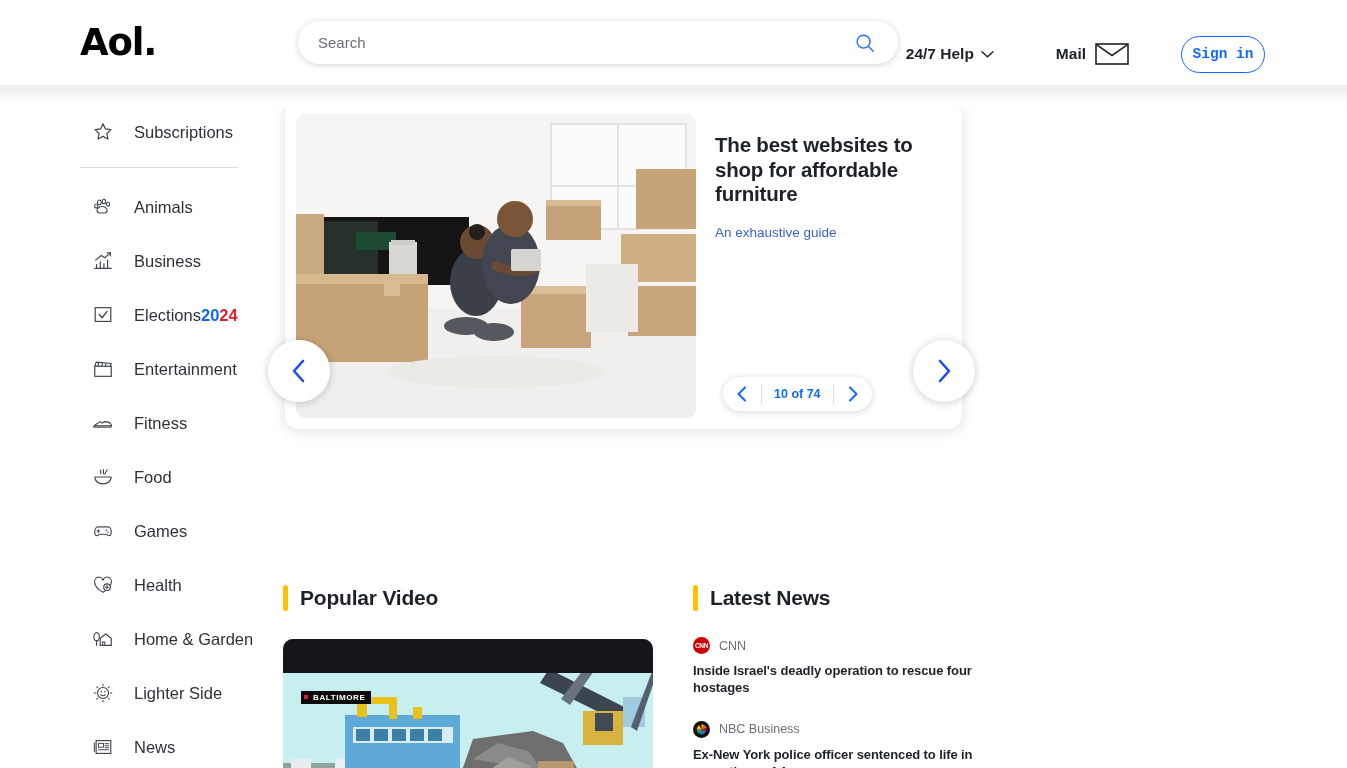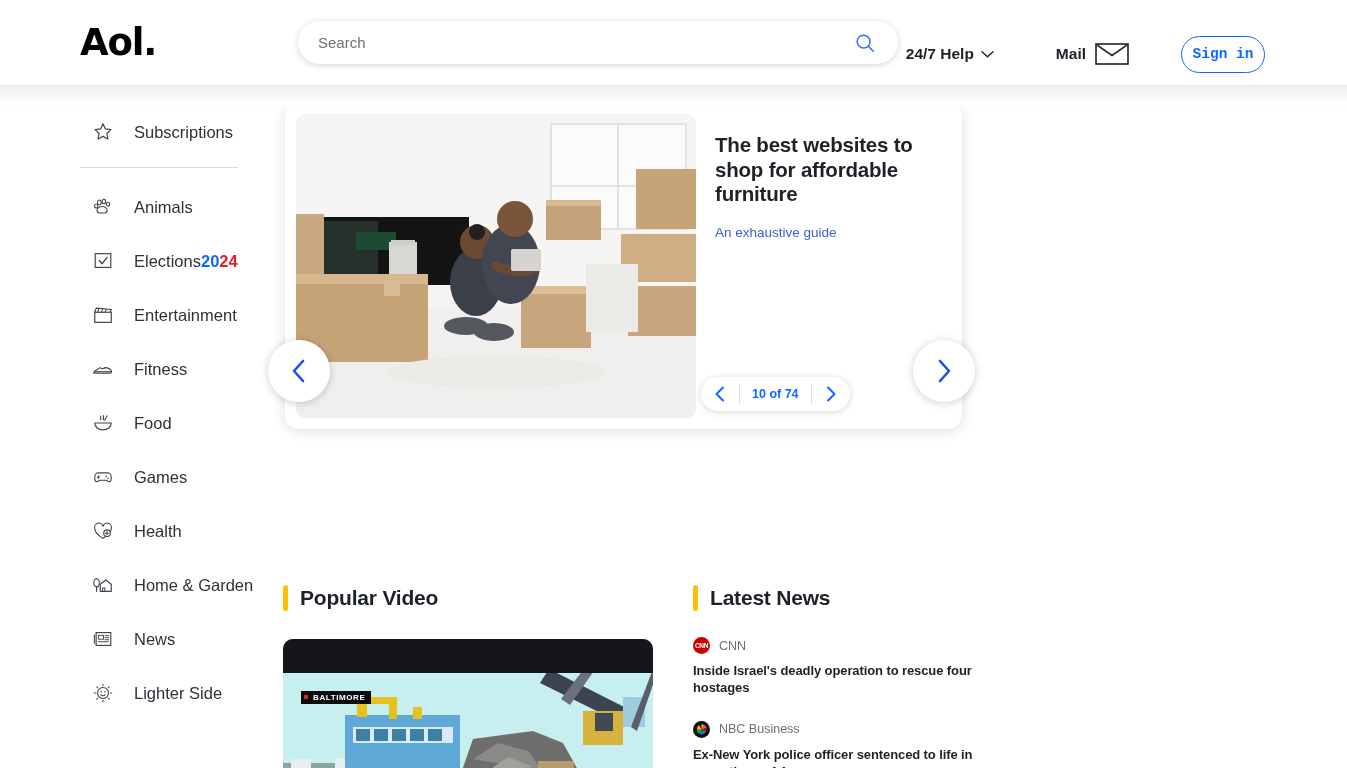--- a/index.html
+++ b/index.html
@@ -165,21 +165,21 @@
     letter-spacing: -0.2px;
   }
   .hero-sub {
     margin-top: 18px;
     font-size: 13.5px;
     color: #3a5fcd;
     cursor: pointer;
   }
   .pager {
     position: absolute;
-    left: 416px; top: 274px;
+    left: 438px; top: 274px;
     height: 34px;
     background: #fff;
     border-radius: 17px;
     box-shadow: 0 1px 7px rgba(0,0,0,0.17);
     display: flex; align-items: center;
   }
   .pager-btn {
     width: 38px; height: 34px;
     display: flex; align-items: center; justify-content: center;
     background: none; border: none; cursor: pointer;
@@ -323,20 +323,31 @@
           <ellipse cx="8" cy="7" rx="2" ry="2.6" stroke="#40464d" stroke-width="1.2"></ellipse>
           <ellipse cx="13" cy="6" rx="1.9" ry="2.5" stroke="#40464d" stroke-width="1.2"></ellipse>
           <ellipse cx="17.5" cy="9" rx="1.8" ry="2.2" stroke="#40464d" stroke-width="1.2"></ellipse>
           <ellipse cx="4.6" cy="11" rx="1.8" ry="2.2" stroke="#40464d" stroke-width="1.2"></ellipse>
           <path d="M11 11.5c3.4 0 5.5 2.3 5.5 4.4 0 1.8-1.6 2.6-3 2.6h-5c-1.4 0-3-.8-3-2.6 0-2.1 2.1-4.4 5.5-4.4z" stroke="#40464d" stroke-width="1.2"></path>
         </svg>
       </span>
       <span class="nav-label">Animals</span>
     </div>
 
+    <div class="nav-item">
+      <span class="nav-ico">
+        <svg width="22" height="22" viewBox="0 0 24 24" fill="none">
+          <path d="M3 20h18" stroke="#40464d" stroke-width="1.3" stroke-linecap="round"></path>
+          <path d="M5 20v-4M9 20v-7M13 20v-5M17 20v-9" stroke="#40464d" stroke-width="1.3" stroke-linecap="round"></path>
+          <path d="M4 11 L10 6 L14 8.5 L20 3" stroke="#40464d" stroke-width="1.3" stroke-linecap="round"></path>
+          <path d="M16.5 3H20v3.4" stroke="#40464d" stroke-width="1.3" stroke-linecap="round"></path>
+        </svg>
+      </span>
+      <span class="nav-label">Business</span>
+    </div>
 
     <div class="nav-item">
       <span class="nav-ico">
         <svg width="22" height="22" viewBox="0 0 24 24" fill="none">
           <rect x="3.5" y="4" width="17" height="15" stroke="#40464d" stroke-width="1.3"></rect>
           <path d="M8 11.5 L11 15 L16.5 8" stroke="#40464d" stroke-width="1.4" stroke-linecap="round" stroke-linejoin="round"></path>
         </svg>
       </span>
       <span class="nav-label">
         <span>Elections</span><span class="yr-a">20</span><span class="yr-b">24</span>
@@ -401,45 +412,45 @@
     <div class="nav-item">
       <span class="nav-ico">
         <svg width="22" height="22" viewBox="0 0 24 24" fill="none">
           <path d="M9 11.2 L15 6.5 L21 11.2 V19 H9 z" stroke="#40464d" stroke-width="1.25" stroke-linejoin="round"></path>
           <path d="M11.6 19v-3.6h2.4V19" stroke="#40464d" stroke-width="1.1"></path>
           <path d="M5 19v-5" stroke="#40464d" stroke-width="1.2" stroke-linecap="round"></path>
           <path d="M5 14c-2.3 0-3-2.2-3-4.2C2 7.2 3.4 5 5 5s3 2.2 3 4.8C8 11.8 7.3 14 5 14z" stroke="#40464d" stroke-width="1.2"></path>
         </svg>
       </span>
       <span class="nav-label">Home &amp; Garden</span>
-    </div>
-
-    <div class="nav-item">
-      <span class="nav-ico">
-        <svg width="22" height="22" viewBox="0 0 24 24" fill="none">
-          <rect x="4.5" y="5" width="16" height="14" stroke="#40464d" stroke-width="1.25"></rect>
-          <path d="M2.6 7v10.2" stroke="#40464d" stroke-width="1.2"></path>
-          <rect x="7" y="8" width="5.5" height="4.2" stroke="#40464d" stroke-width="1.05"></rect>
-          <path d="M14.2 8.4h4M14.2 10.6h4M14.2 12.8h4M7 15h11" stroke="#40464d" stroke-width="1.05" stroke-linecap="round"></path>
-        </svg>
-      </span>
-      <span class="nav-label">News</span>
     </div>
 
     <div class="nav-item">
       <span class="nav-ico">
         <svg width="22" height="22" viewBox="0 0 24 24" fill="none">
           <circle cx="12" cy="12" r="6" stroke="#40464d" stroke-width="1.25"></circle>
           <circle cx="10" cy="10.6" r=".85" fill="#40464d"></circle>
           <circle cx="14" cy="10.6" r=".85" fill="#40464d"></circle>
           <path d="M9.6 13.8c.7.9 1.5 1.3 2.4 1.3s1.7-.4 2.4-1.3" stroke="#40464d" stroke-width="1.15" stroke-linecap="round"></path>
           <path d="M12 2.4v1.6M12 20v1.6M2.4 12h1.6M20 12h1.6M5.2 5.2l1.1 1.1M17.7 17.7l1.1 1.1M18.8 5.2l-1.1 1.1M6.3 17.7l-1.1 1.1" stroke="#40464d" stroke-width="1.15" stroke-linecap="round"></path>
         </svg>
       </span>
       <span class="nav-label">Lighter Side</span>
+    </div>
+
+    <div class="nav-item">
+      <span class="nav-ico">
+        <svg width="22" height="22" viewBox="0 0 24 24" fill="none">
+          <rect x="4.5" y="5" width="16" height="14" stroke="#40464d" stroke-width="1.25"></rect>
+          <path d="M2.6 7v10.2" stroke="#40464d" stroke-width="1.2"></path>
+          <rect x="7" y="8" width="5.5" height="4.2" stroke="#40464d" stroke-width="1.05"></rect>
+          <path d="M14.2 8.4h4M14.2 10.6h4M14.2 12.8h4M7 15h11" stroke="#40464d" stroke-width="1.05" stroke-linecap="round"></path>
+        </svg>
+      </span>
+      <span class="nav-label">News</span>
     </div>
   </nav>
 
   <div class="hero">
     <div class="hero-img">
       <svg width="400" height="304" viewBox="0 0 400 304" preserveAspectRatio="none">
         <rect width="400" height="304" fill="#f4f3f1"></rect>
         <rect x="0" y="0" width="400" height="210" fill="#f6f5f3"></rect>
         <rect x="255" y="10" width="135" height="105" fill="#fbfbfb" stroke="#e3e3e1" stroke-width="2"></rect>
         <line x1="322" y1="10" x2="322" y2="115" stroke="#e3e3e1" stroke-width="2"></line>

